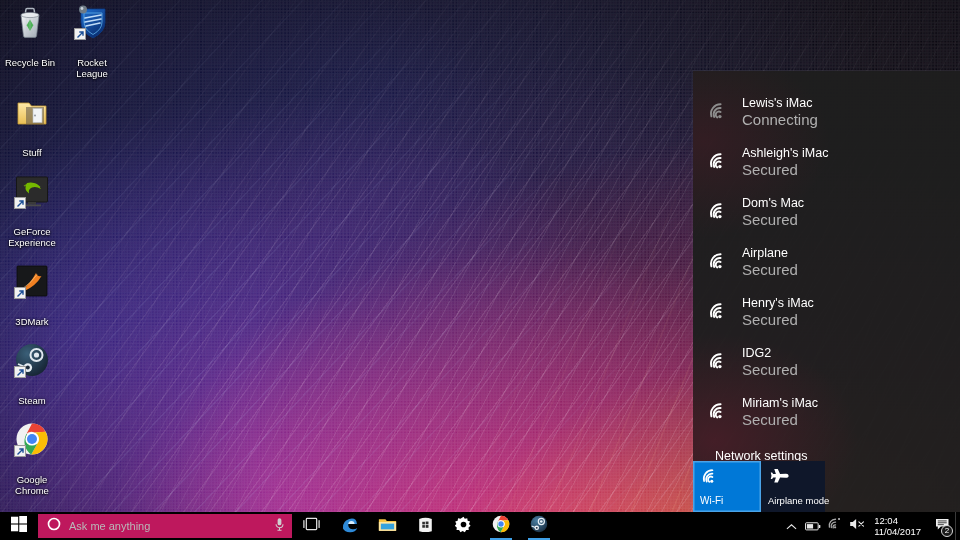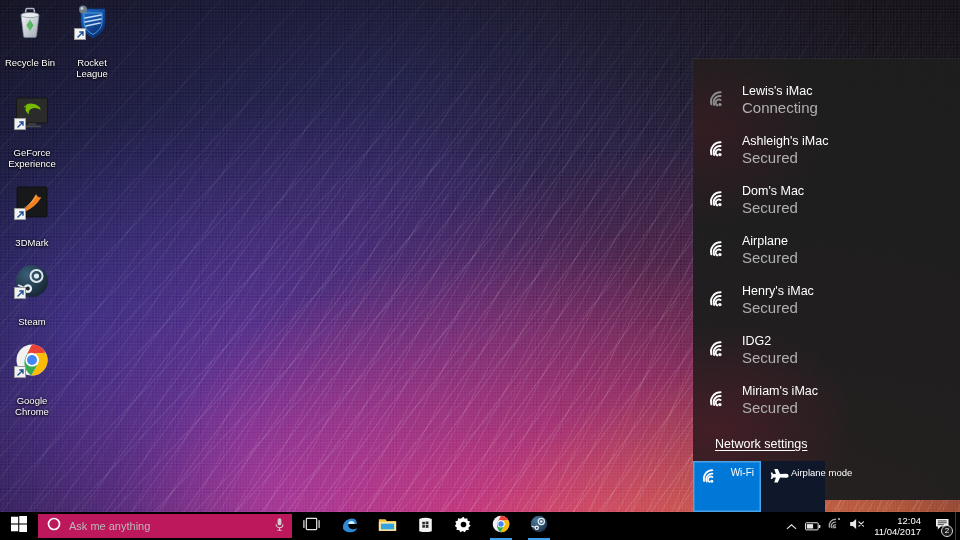--- a/index.html
+++ b/index.html
@@ -100,21 +100,21 @@
     background:#f2f2f2; border:1px solid #9a9a9a;
     display:flex; align-items:center; justify-content:center;
   }
   .shortcut-arrow svg { width:9px; height:9px; display:block; }
 
   #row-top { display:flex; }
   #row-top .desk-icon:nth-child(2) { margin-left:6px; }
 
   
   #wifi-flyout {
-    position:absolute; left:693px; top:59px; width:267px; height:441px;
+    position:absolute; left:693px; top:71px; width:267px; height:441px;
     background:
       radial-gradient(ellipse 200px 150px at 8% 84%, rgba(120,28,50,.38) 0%, rgba(120,28,50,0) 72%),
       radial-gradient(ellipse 170px 130px at 4% 16%, rgba(110,26,46,.26) 0%, rgba(110,26,46,0) 74%),
       rgba(30,30,30,.965);
     box-shadow:0 0 0 1px rgba(255,255,255,.045);
     overflow:hidden;
   }
   #network-list { padding-top:15px; }
   .net-item {
     display:flex; align-items:center; height:50px;
@@ -128,21 +128,21 @@
 
   #network-settings-link {
     display:inline-block; margin:13px 0 8px 22px;
     font-size:12.5px; color:#ffffff; text-decoration:underline;
     text-underline-offset:2px; cursor:pointer;
   }
 
   #quick-tiles { position:absolute; left:693px; top:461px; display:flex; }
   .qtile {
     width:68px; height:51px; padding:6px 7px 5px;
-    display:flex; flex-direction:row; justify-content:space-between;
+    display:flex; flex-direction:column; justify-content:space-between;
     cursor:default;
   }
   .qtile.on { background:#0078d7; box-shadow:inset 0 0 0 1.5px #4aa3e8; }
   .qtile.off { background:#0f172a; }
   .qtile.wide { width:64px; }
   .qt-icon { height:22px; }
   .qt-icon svg { display:block; }
   .qt-label { font-size:10px; line-height:12px; color:#fff; white-space:nowrap; }
   .qtile.off .qt-label { font-size:9.5px; }
 
@@ -172,21 +172,21 @@
   }
   #tray {
     margin-left:auto; display:flex; align-items:center; height:28px;
   }
   .tray-icon {
     width:22px; height:28px; display:flex; align-items:center; justify-content:center;
     cursor:default;
   }
   #clock {
     height:28px; padding:0 8px 0 6px;
-    display:flex; flex-direction:column; align-items:flex-end; justify-content:center;
+    display:flex; flex-direction:column; align-items:flex-start; justify-content:center;
     cursor:default;
   }
   #clock-time, #clock-date { font-size:9.5px; line-height:11px; color:#fff; }
   #action-center {
     width:26px; height:28px; display:flex; align-items:center; justify-content:center;
     position:relative; cursor:default;
   }
   #notif-badge {
     position:absolute; right:2px; bottom:3px;
     width:12px; height:12px; border-radius:50%;
@@ -250,20 +250,37 @@
           <svg viewBox="0 0 9 9">
               <path d="M2 7 L7 2 M4 2 h3 v3" stroke="#1c4f96" stroke-width="1.4" fill="none" stroke-linecap="square"></path>
             </svg>
         </span>
       </div>
       <div class="di-label">Rocket League</div>
     </div>
 
   </div>
 
+  <div class="desk-icon">
+    <div class="di-art">
+      <svg viewBox="0 0 36 36" width="36" height="36">
+        <defs>
+            <linearGradient id="fdr" x1="0" y1="0" x2="0" y2="1">
+          <stop offset="0" stop-color="#ffe9a8"></stop>
+              <stop offset="1" stop-color="#e9bf55"></stop>
+        </linearGradient>
+          </defs>
+        <path d="M4 9 h11 l2.4 3 H32 v18 H4 Z" fill="url(#fdr)" stroke="#c49a34" stroke-width=".8"></path>
+        <path d="M12 13 h18 v17 h-18 Z" fill="#5a5146" opacity=".55"></path>
+        <rect x="19" y="14.5" width="9" height="14" fill="#f2f4f6" stroke="#b9bfc6" stroke-width=".6"></rect>
+        <circle cx="21" cy="21.5" r=".9" fill="#8a9099"></circle>
+      </svg>
+    </div>
+    <div class="di-label">Stuff</div>
+  </div>
 
   <div class="desk-icon">
     <div class="di-art">
       <svg viewBox="0 0 36 36" width="36" height="36">
         <rect x="2.5" y="4" width="31" height="25" rx="1" fill="#2b2b2b" stroke="#161616" stroke-width="1"></rect>
         <path d="M13 10 q10 -2 14 6 q-5 -3 -9 -1.5 q-4 1.6 -3 6 q-6 -4 -2 -10.5 Z" fill="#76b900"></path>
         <path d="M10 13 q8 -5 16 1" fill="none" stroke="#76b900" stroke-width="1.4" opacity=".75"></path>
         <rect x="14" y="29" width="8" height="2.5" fill="#3a3a3a"></rect>
         <rect x="9" y="31.5" width="18" height="1.8" fill="#4a4a4a"></rect>
       </svg>

